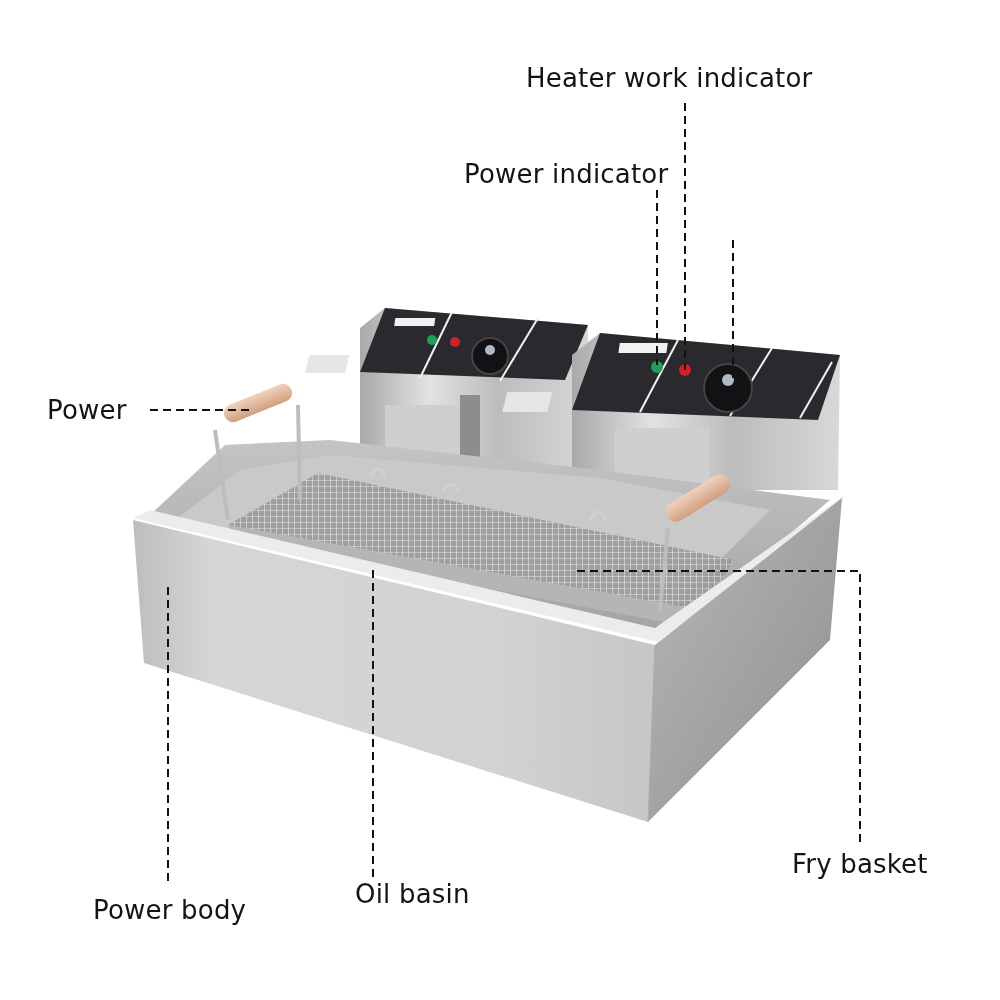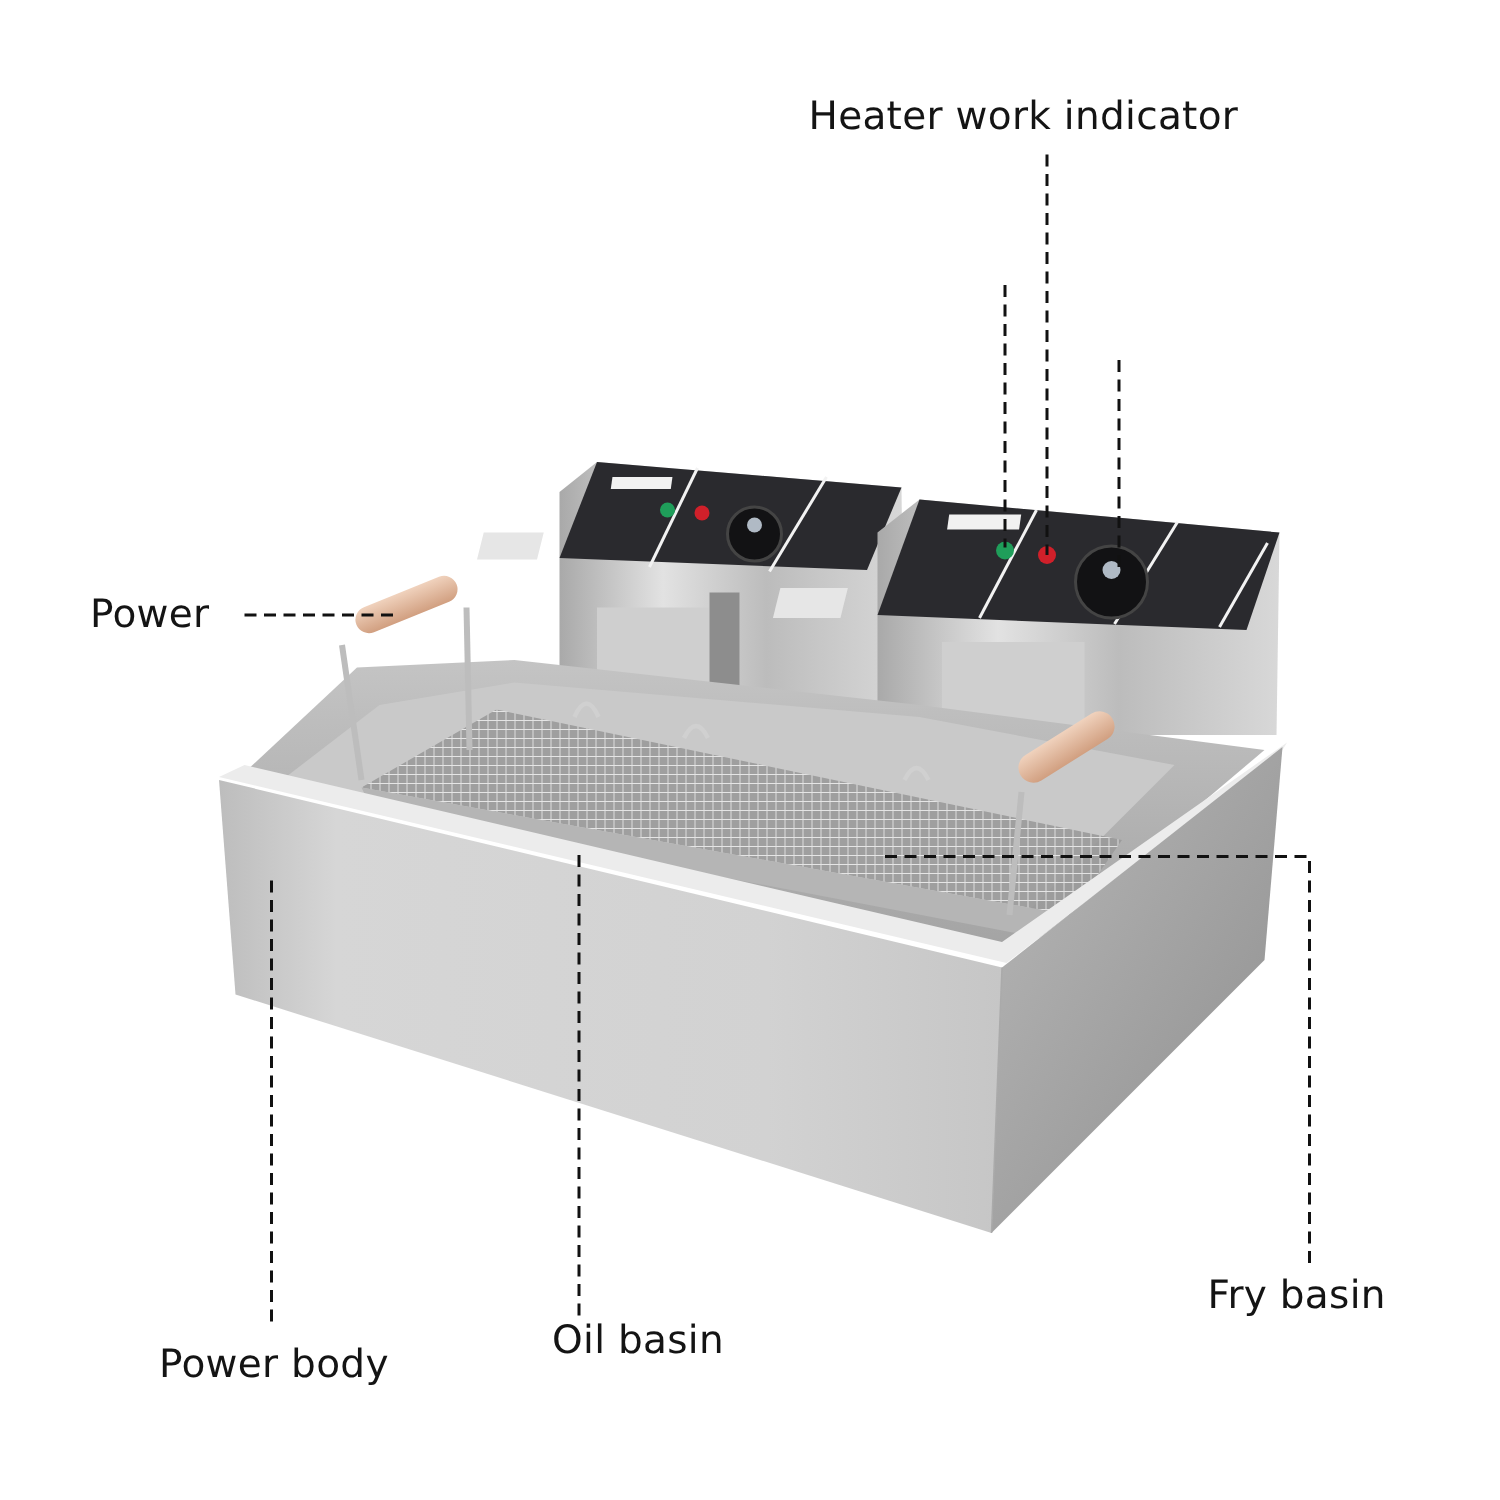--- a/index.html
+++ b/index.html
@@ -1,17 +1,17 @@
 <!DOCTYPE html>
 <html><head>
   <meta charset="utf-8">
   <style>
     html, body { margin: 0; padding: 0; background: #ffffff; }
     body { width: 1000px; height: 1000px; position: relative; overflow: hidden; font-family: "DejaVu Sans", sans-serif; }
-    .stage { position: absolute; left: 13px; top: 0; width: 988px; height: 1000px; }
+    .stage { position: absolute; left: 0; top: 0; width: 988px; height: 1000px; }
     .label { position: absolute; font-size: 26px; color: #141414; white-space: nowrap; line-height: 1; letter-spacing: 0.2px; }
     svg { position: absolute; left: 0; top: 0; }
   </style>
 </head>
 <body>
 
 <div class="stage">
 
   <svg width="1000" height="1000" viewBox="0 0 1000 1000">
     <defs>
@@ -108,18 +108,19 @@
       <line x1="657" y1="190" x2="657" y2="365"></line>
       <line x1="733" y1="240" x2="733" y2="382"></line>
       <line x1="150" y1="410" x2="252" y2="410"></line>
       <line x1="168" y1="587" x2="168" y2="882"></line>
       <line x1="373" y1="570" x2="373" y2="877"></line>
       <polyline points="577,571 860,571 860,845"></polyline>
     </g>
   </svg>
 
   <div class="label" style="left:526px; top:65px;">Heater work indicator</div>
+  <div class="label" style="left:464px; top:161px;">Power indicator</div>
   <div class="label" style="left:47px; top:397px;">Power</div>
   <div class="label" style="left:93px; top:897px;">Power body</div>
   <div class="label" style="left:323px; top:881px;margin-left:32px;">Oil basin</div>
-  <div class="label" style="left:792px; top:851px;">Fry basin</div>
+  <div class="label" style="left:792px; top:851px;">Fry basket</div>
 
 </div>
 
 </body></html>

